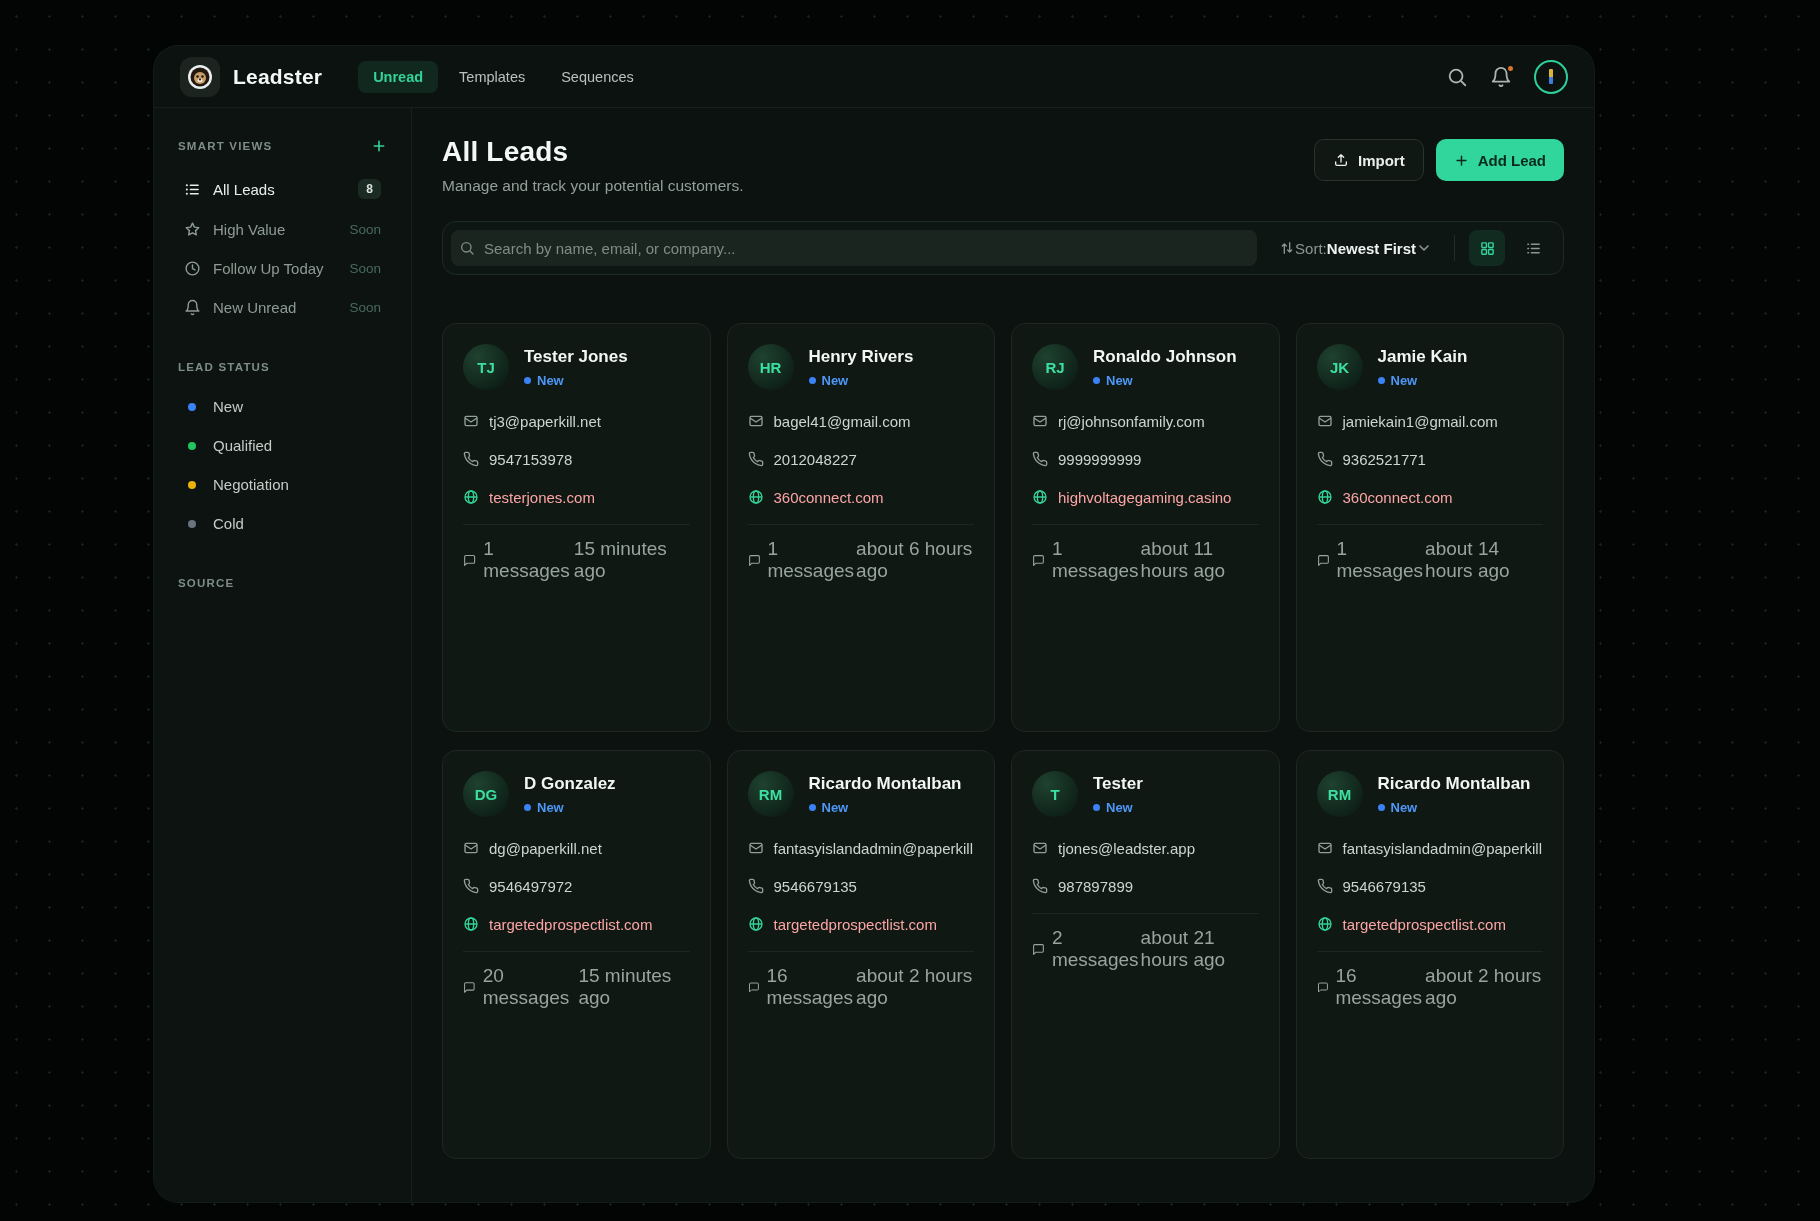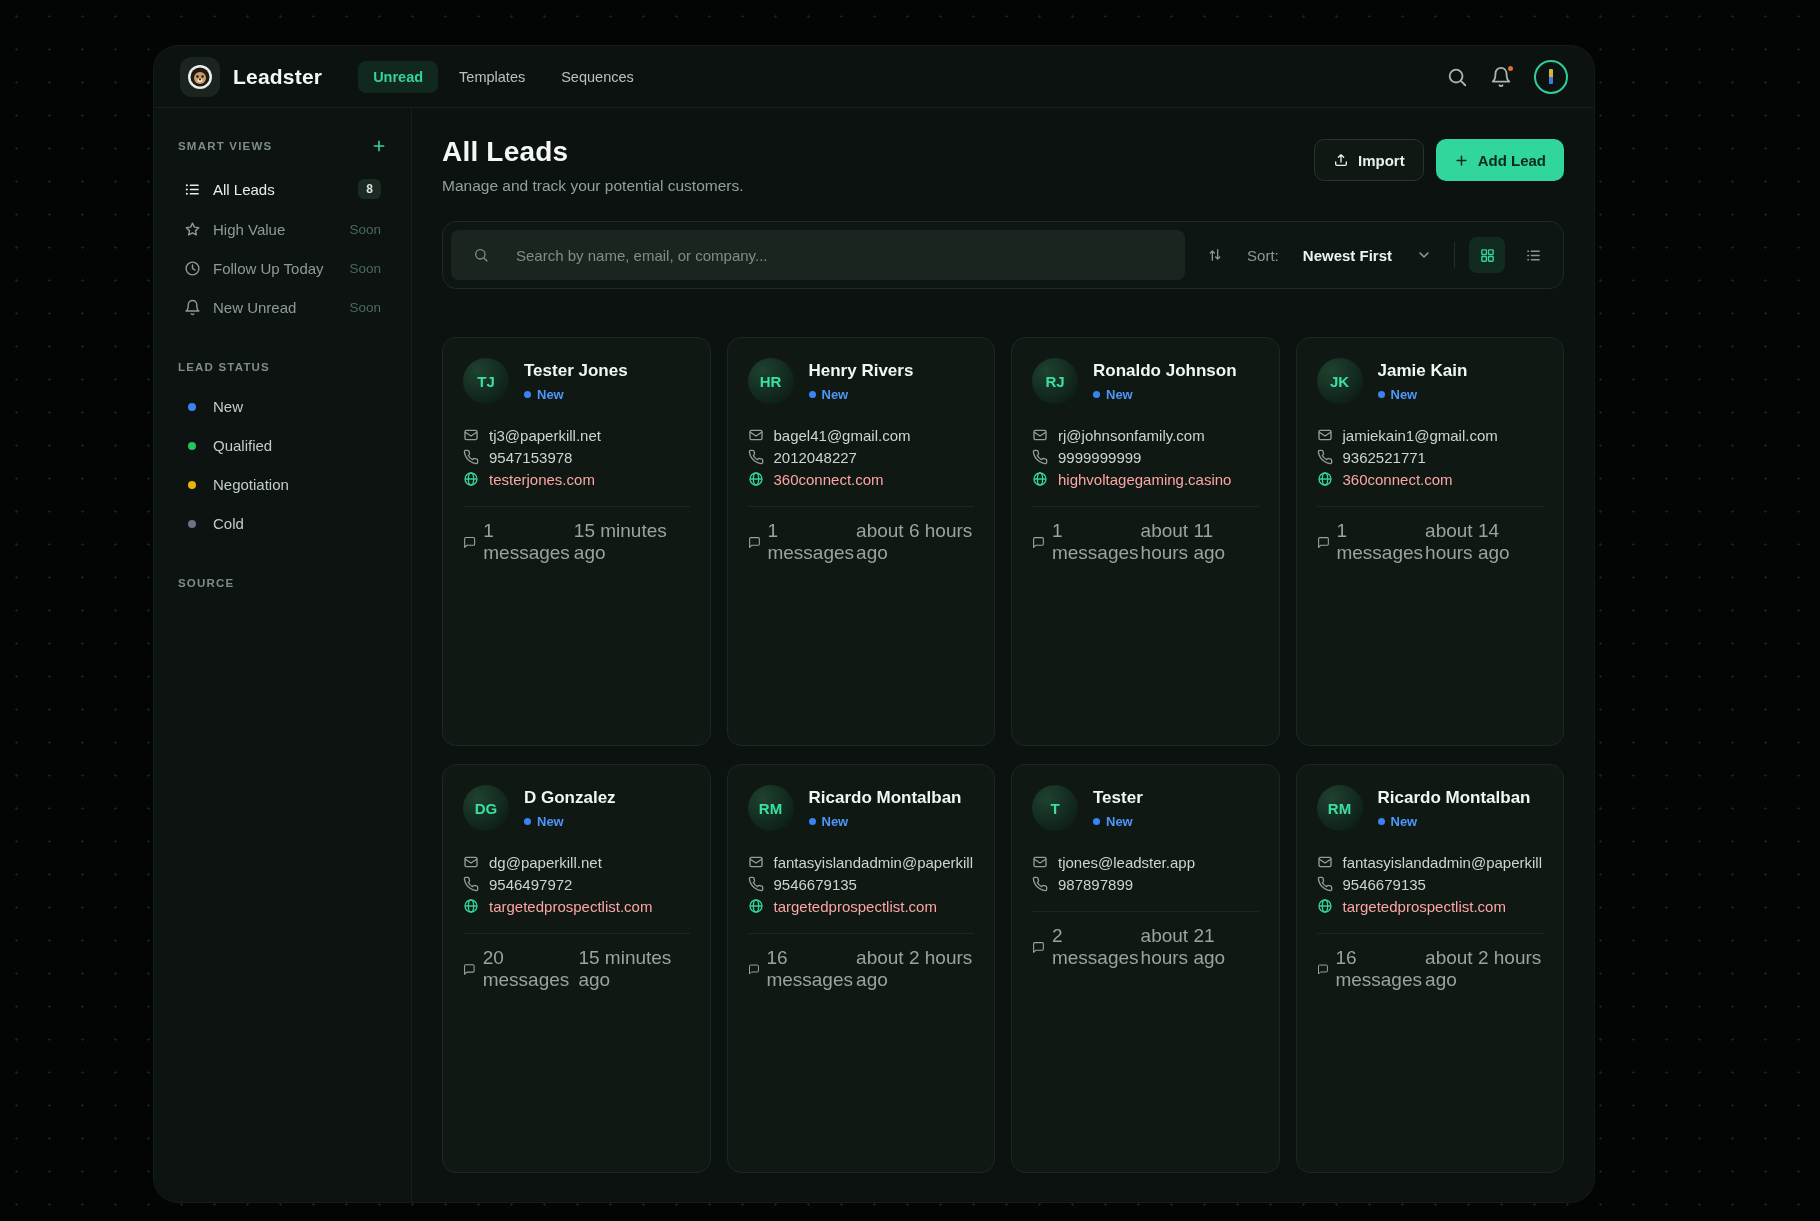--- a/index.html
+++ b/index.html
@@ -73,27 +73,27 @@
   .page-sub { font-size:15.5px; color:#93a09a; margin-top:9px; }
   .head-actions { display:flex; gap:12px; margin-top:3px; }
   .btn { height:42px; border-radius:10px; display:flex; align-items:center; gap:9px;
     padding:0 18px; font-size:15px; cursor:pointer; border:none; font-weight:bold; }
   .btn-import { background:#101814; border:1px solid #28342d; color:#e9efec; }
   .btn-import svg { width:16px; height:16px; }
   .btn-add { background:#30d69b; color:#0a2a1d; }
   .btn-add svg { width:15px; height:15px; }
   .toolbar { margin-top:26px; border:1px solid #1e2a23; background:#0e1613; border-radius:14px;
     padding:8px; display:flex; align-items:center; gap:14px; }
-  .searchbox { flex:1; background:#1b2520; border-radius:8px; height:50px;
-    display:flex; align-items:center; gap:27px; padding:0 22px; }
+  .searchbox { flex:1; background:#1b2520; border-radius:8px; height:36px;
+    display:flex; align-items:center; gap:9px; padding:0 8px; }
   .searchbox svg { width:16px; height:16px; color:#7f8d86; flex:0 0 16px; }
   .searchbox input { flex:1; background:transparent; border:none; outline:none;
     color:#cfd9d4; font-size:15px; font-family:inherit; }
   .searchbox input::placeholder { color:#7f8d86; }
-  .sortgrp { display:flex; align-items:center; gap:24px; padding:0 8px; white-space:nowrap; }
+  .sortgrp { display:flex; align-items:center; gap:0; padding:0 8px; white-space:nowrap; }
   .sortgrp .si { width:16px; height:16px; color:#8b9892; } .sortgrp .si svg { width:16px; height:16px; }
   .sort-lab { font-size:15px; color:#8b9892; }
   .sort-val { font-size:15px; font-weight:bold; color:#eef3f0; }
   .vdiv { width:1px; height:26px; background:#232e28; }
   .viewbtn { width:36px; height:36px; border-radius:8px; display:flex; align-items:center;
     justify-content:center; color:#8b9892; cursor:pointer; }
   .viewbtn svg { width:17px; height:17px; }
   .viewbtn.active { background:#112b20; color:#34d399; }
   .toolbar-end { padding-right:4px; display:flex; align-items:center; gap:10px; }
   
@@ -103,21 +103,21 @@
     padding:20px; overflow:hidden; }
   .card-head { display:flex; gap:15px; align-items:center; }
   .cavatar { width:46px; height:46px; border-radius:50%; flex:0 0 46px;
     background:radial-gradient(circle at 32% 28%, #1f422f, #0e2119 75%);
     color:#3be0a0; font-weight:bold; font-size:15px;
     display:flex; align-items:center; justify-content:center; }
   .lead-name { font-size:17px; font-weight:bold; color:#f2f6f4; white-space:nowrap; }
   .lead-status { display:flex; align-items:center; gap:6px; margin-top:6px; }
   .sdot { width:7px; height:7px; border-radius:50%; background:#3b82f6; }
   .sname { font-size:13px; font-weight:bold; color:#4e97f7; }
-  .c-rows { margin-top:20px; display:flex; flex-direction:column; gap:0; }
+  .c-rows { margin-top:20px; display:flex; flex-direction:column; gap:16px; }
   .c-row { display:flex; align-items:center; gap:10px; min-height:22px; font-size:15px;
     color:#ccd6d0; white-space:nowrap; overflow:hidden; }
   .c-row svg { width:16px; height:16px; flex:0 0 16px; color:#93a09a; }
   .c-row.web { color:#fca5a5; cursor:pointer; }
   .c-row.web svg { color:#34d399; }
   .c-div { height:1px; background:#1c2720; margin:16px 0 13px; }
   .c-foot { display:flex; align-items:center; justify-content:space-between;
     font-size:19px; color:#98a49e; }
   .msgs { display:flex; align-items:center; gap:7px; }
   .msgs svg { width:15px; height:15px; }

